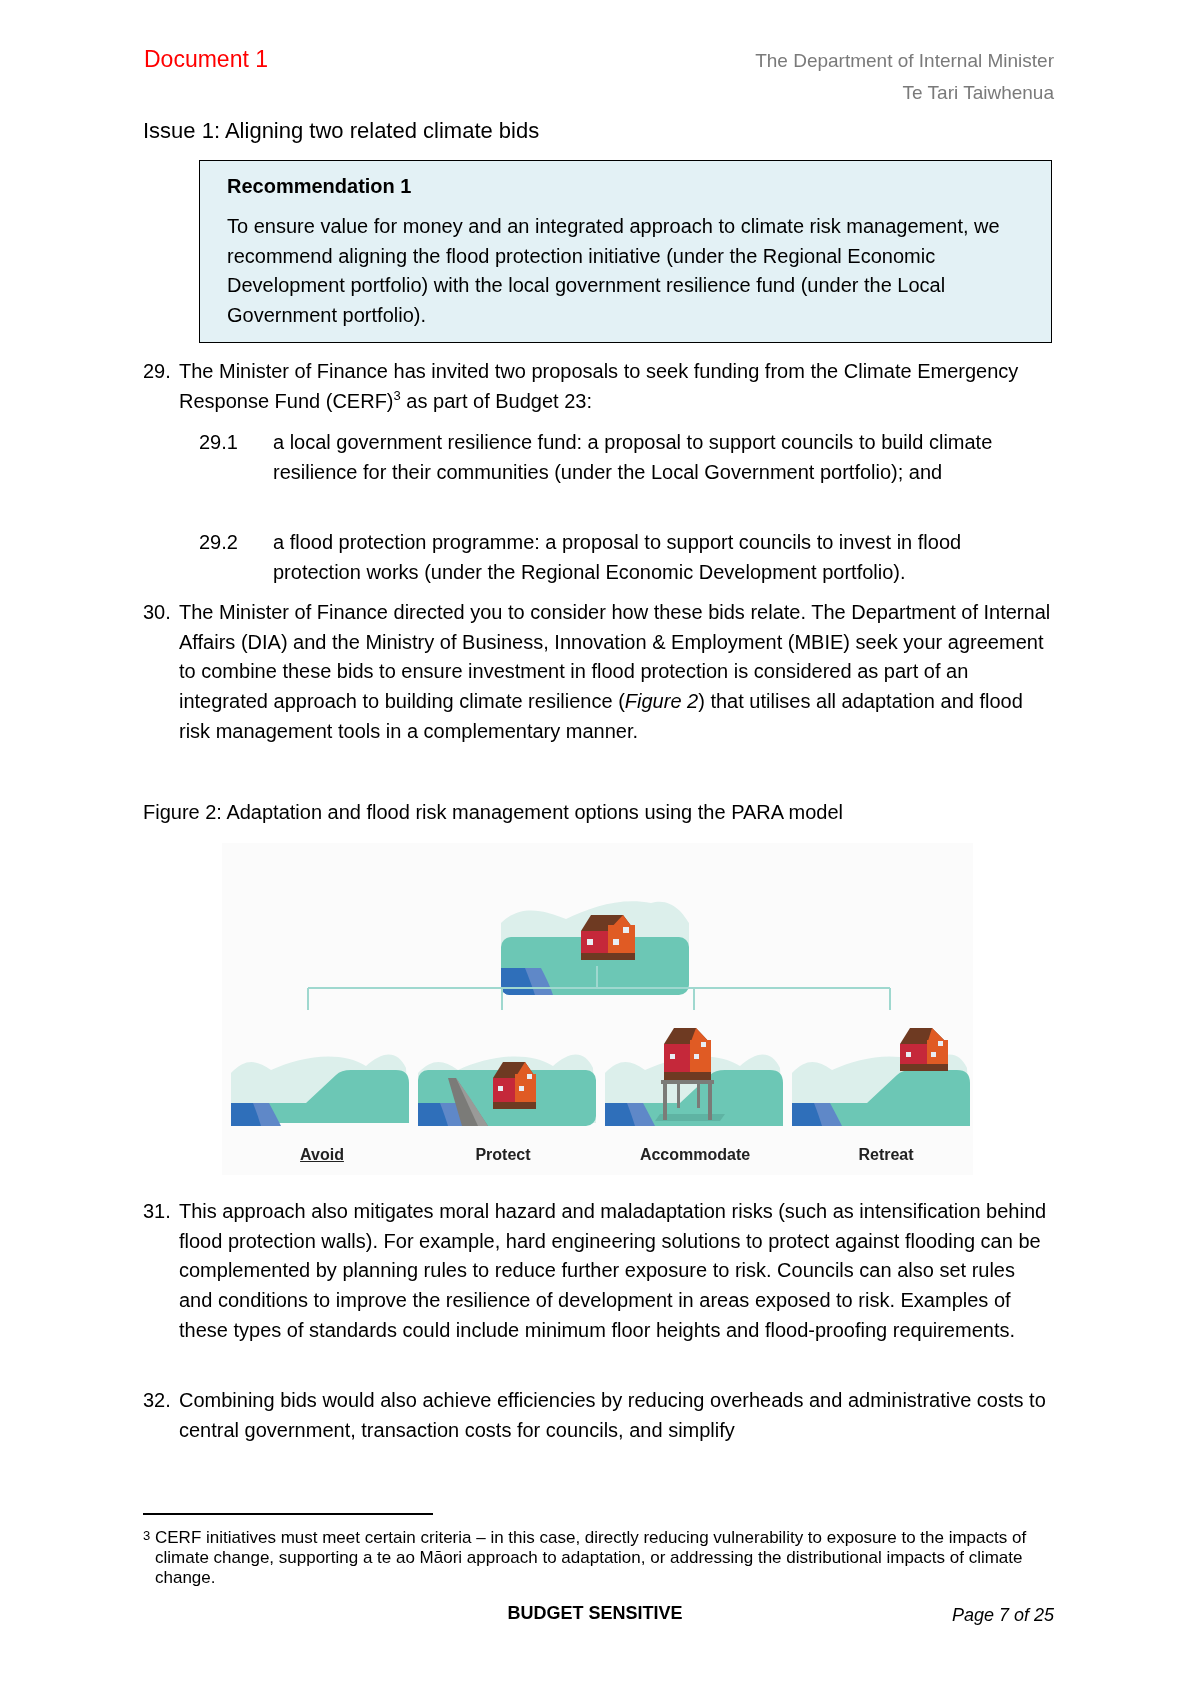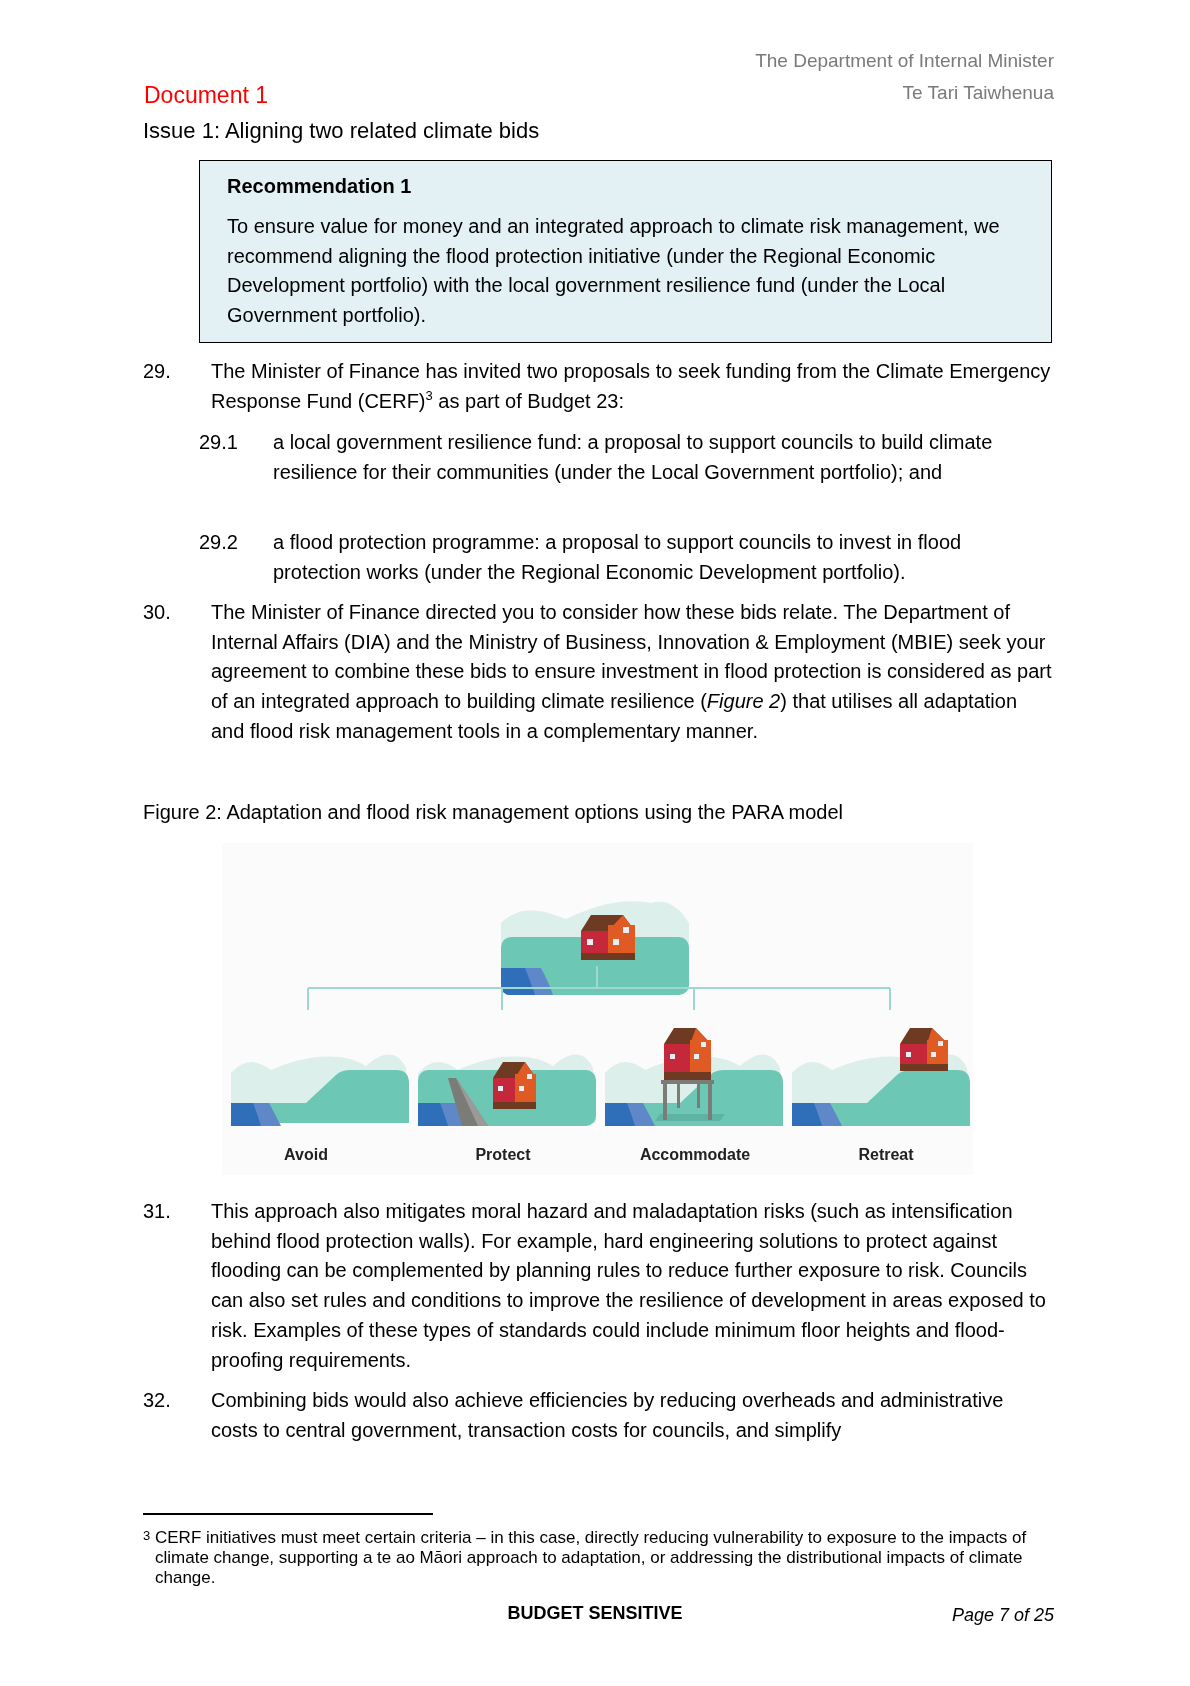--- a/index.html
+++ b/index.html
@@ -1,30 +1,30 @@
 <!DOCTYPE html>
 <html><head>
 <meta charset="utf-8">
 <style>
   html, body { margin: 0; padding: 0; background: #ffffff; }
   body { width: 1190px; height: 1686px; position: relative; overflow: hidden;
          font-family: "Liberation Sans", "DejaVu Sans", sans-serif; color: #000; }
   .abs { position: absolute; }
-  .doc-label { left: 144px; top: 46px; font-size: 23px; color: #ff0000; margin-top: 36px; }
+  .doc-label { left: 144px; top: 46px; font-size: 23px; color: #ff0000; }
   .org { right: 136px; text-align: right; font-size: 19px; color: #7a7a7a; }
   .org1 { top: 50px; }
   .org2 { top: 82px; }
   .issue-title { left: 143px; top: 118px; font-size: 22px; font-weight: normal; }
   .rec-box { left: 199px; top: 160px; width: 853px; height: 183px; box-sizing: border-box;
              background: #e3f1f5; border: 1.5px solid #000; padding: 14px 10px 0 27px; }
   .rec-title { font-size: 20px; font-weight: bold; margin-bottom: 14px; }
   .rec-body { font-size: 20px; line-height: 29.5px; }
   .para { left: 143px; width: 910px; font-size: 20px; line-height: 29.7px; }
   .para .num { position: absolute; left: 0; top: 0; }
-  .para .txt { margin-left: 68px; }
+  .para .txt { margin-left: 36px; }
   .sub { left: 199px; width: 854px; font-size: 20px; line-height: 29.7px; }
   .sub .num { position: absolute; left: 0; top: 0; }
   .sub .txt { margin-left: 74px; }
   sup { font-size: 13px; line-height: 0; }
   .caption { left: 143px; top: 801px; font-size: 20px; }
   .figure { left: 222px; top: 843px; width: 751px; height: 332px; background: #fbfbfb; }
   .fig-label { position: absolute; top: 303px; font-size: 16px; font-weight: bold; color: #222;
                transform: translateX(-50%); white-space: nowrap; }
   .fn-rule { left: 143px; top: 1513px; width: 290px; height: 2px; background: #000; }
   .footnote { left: 143px; top: 1528px; width: 915px; font-size: 17px; line-height: 20px; }
@@ -148,21 +148,21 @@
       <polygon points="108,-4 118,-20 140,-20 156,-4" fill="#6e3a22"></polygon>
       <rect x="108" y="-4" width="27" height="22" fill="#c5283a"></rect>
       <rect x="135" y="-8" width="21" height="26" fill="#e05b24"></rect>
       <polygon points="135,-4 140,-20 156,-4" fill="#e05b24"></polygon>
       <rect x="108" y="16" width="48" height="7" fill="#6e3a22"></rect>
       <rect x="114" y="4" width="5" height="5" fill="#e8eef4"></rect>
       <rect x="139" y="4" width="5" height="5" fill="#e8eef4"></rect>
       <rect x="146" y="-7" width="5" height="5" fill="#e8eef4"></rect>
     </g>
   </svg>
-  <div class="fig-label" style="left:84px;">Avoid</div>
+  <div class="fig-label" style="left:100px;text-decoration:underline;">Avoid</div>
   <div class="fig-label" style="left:281px;">Protect</div>
   <div class="fig-label" style="left:473px;">Accommodate</div>
   <div class="fig-label" style="left:664px;">Retreat</div>
 </div>
 
 <div class="abs para" style="top:1197px;">
   <span class="num">31.</span>
   <div class="txt">This approach also mitigates moral hazard and maladaptation risks (such as intensification behind flood protection walls). For example, hard engineering solutions to protect against flooding can be complemented by planning rules to reduce further exposure to risk. Councils can also set rules and conditions to improve the resilience of development in areas exposed to risk. Examples of these types of standards could include minimum floor heights and flood-proofing requirements.</div>
 </div>
 

